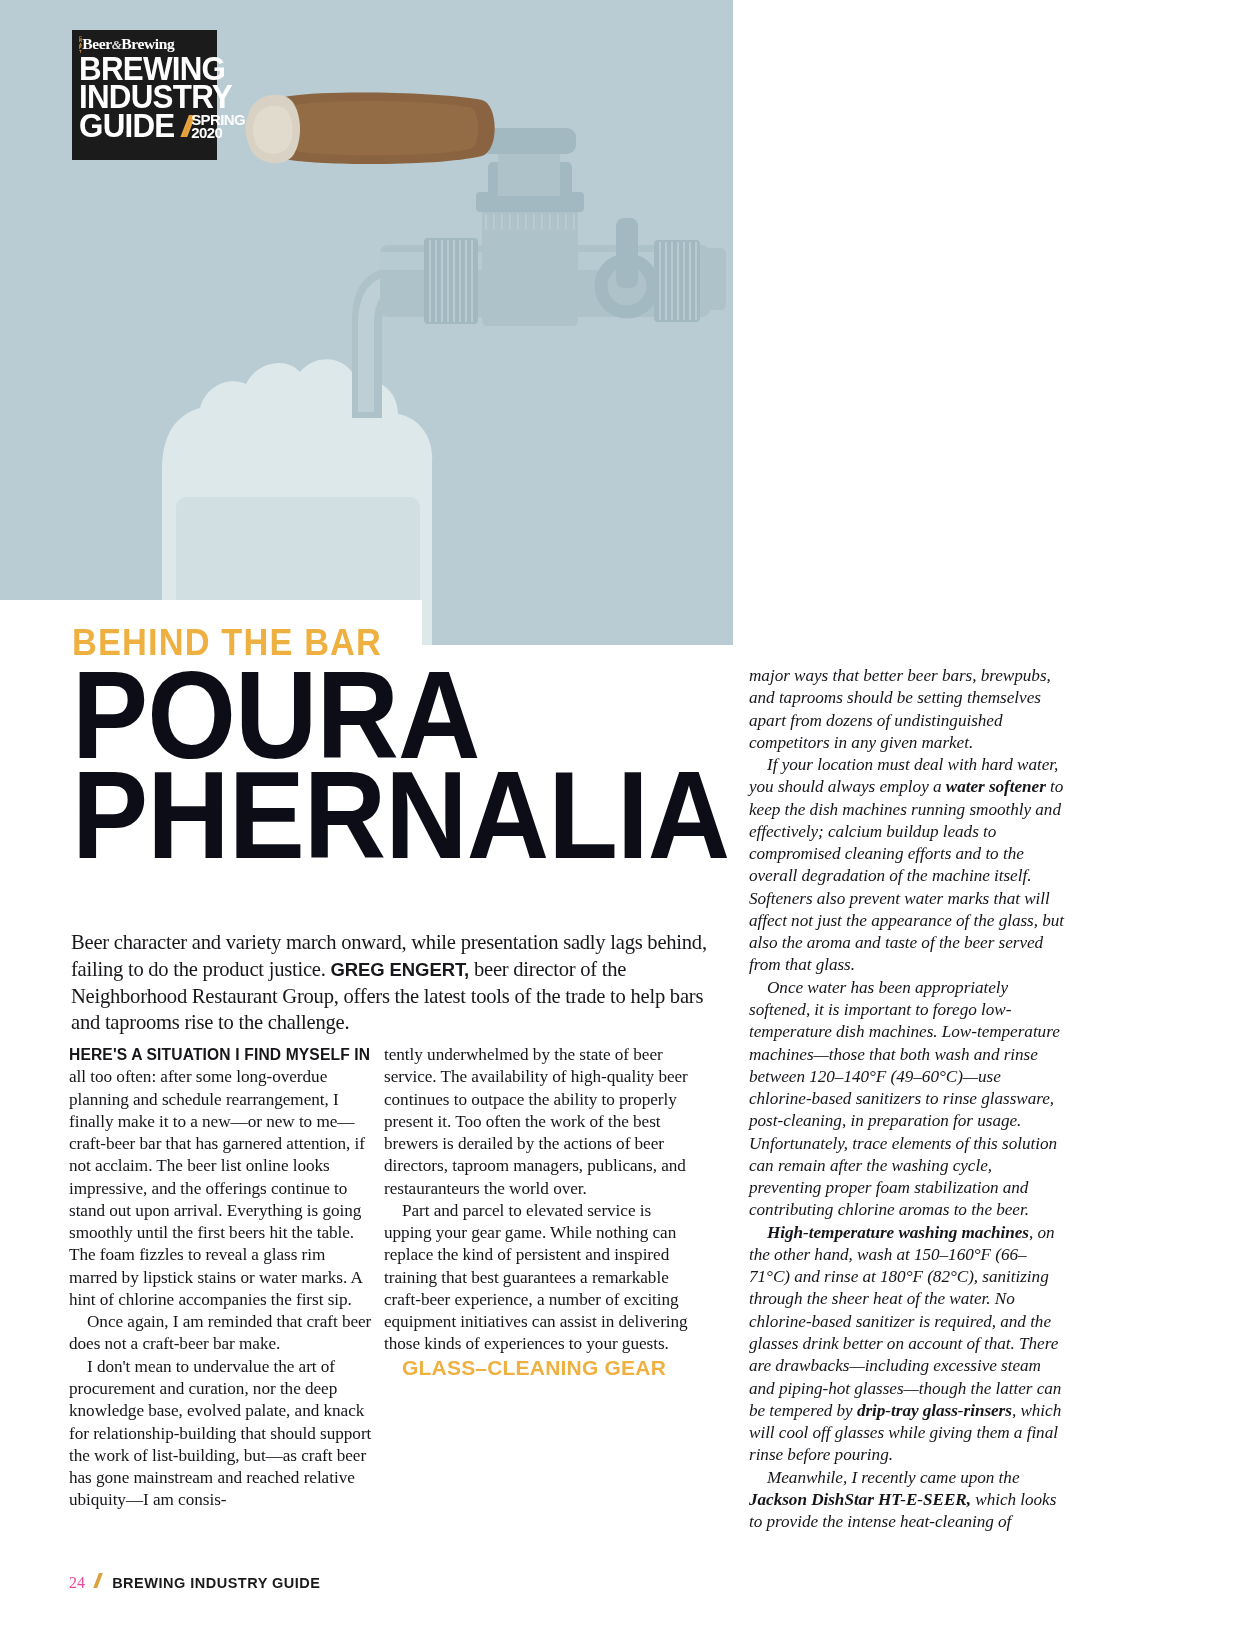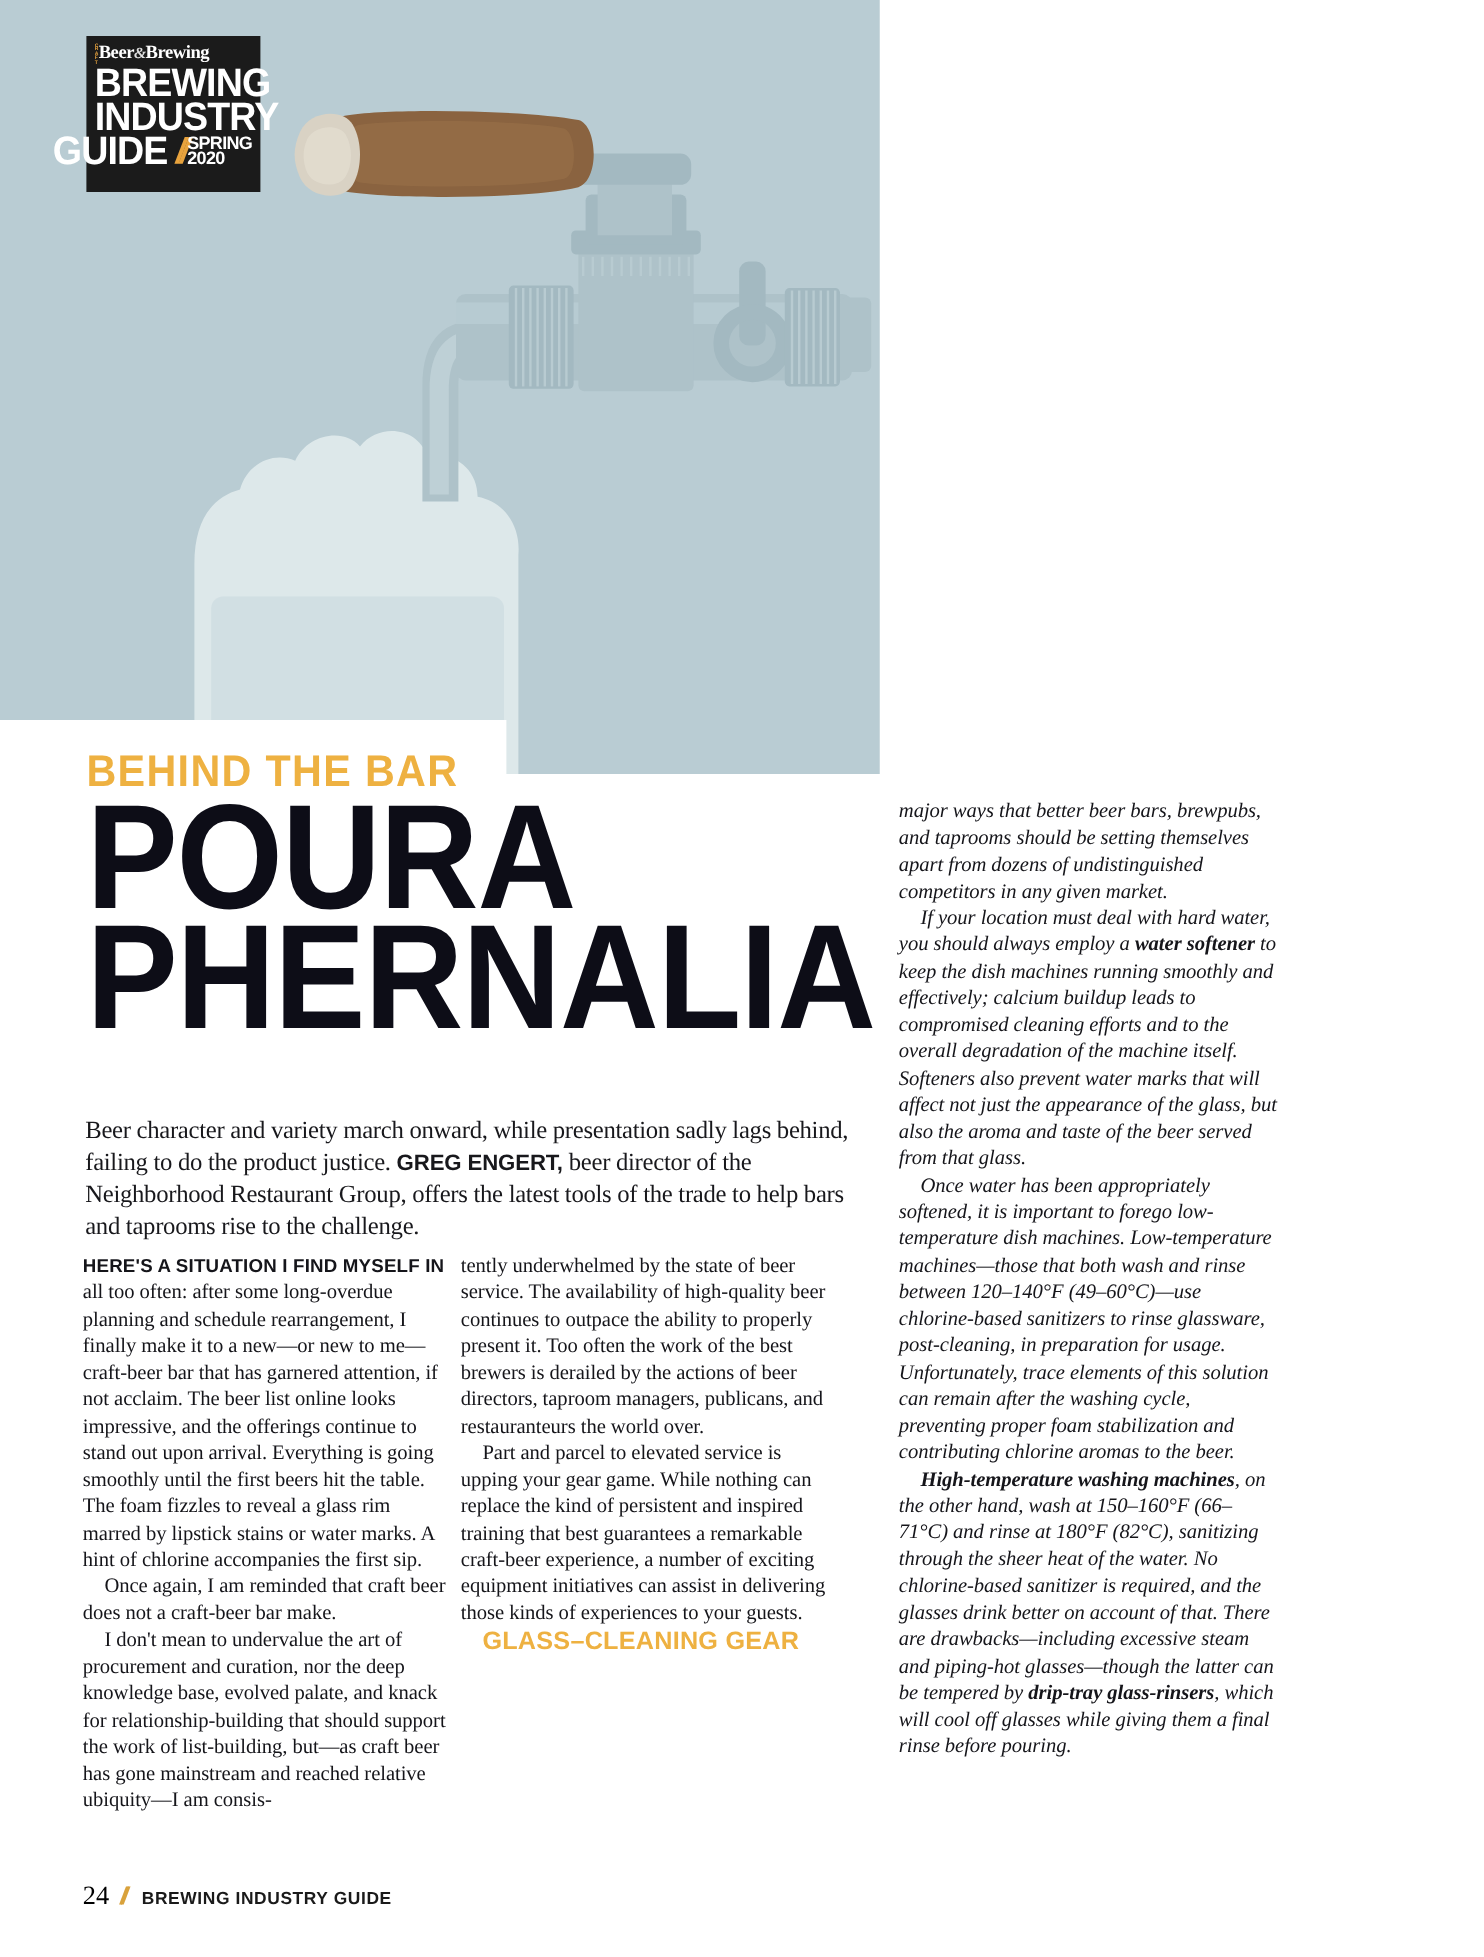--- a/index.html
+++ b/index.html
@@ -67,21 +67,21 @@
   .logo-beer .amp { color: #e0e0e0; font-style: italic; font-size: 13px; }
   .logo-lines {
     margin-top: 2px;
     font-family: "Liberation Sans Narrow","Liberation Sans", sans-serif;
     font-weight: bold;
     color: #ffffff;
     line-height: 0.86;
     letter-spacing: -0.8px;
   }
   .logo-l1, .logo-l2 { font-size: 33px; display: block; transform: scaleX(0.95); transform-origin: left; }
-  .logo-l3wrap { display: flex; align-items: flex-end; gap: 1px; justify-content: flex-end; }
+  .logo-l3wrap { display: flex; align-items: flex-end; gap: 1px; }
   .logo-l3 { font-size: 33px; transform: scaleX(0.95); transform-origin: left; }
   .logo-slash {
     color: #e8a33d;
     font-size: 30px;
     font-weight: bold;
     font-style: italic;
     letter-spacing: -5px;
     margin-left: 1px;
     margin-right: 2px;
   }
@@ -190,22 +190,22 @@
   
   .footer {
     position: absolute;
     left: 69px; bottom: 38px;
     display: flex;
     align-items: baseline;
     gap: 9px;
   }
   .folio {
     font-family: "Liberation Serif", serif;
-    font-size: 22px;
-    color: #000000;
+    font-size: 16px;
+    color: #ec4899;
   }
   .folio-slash {
     font-family: "Liberation Sans", sans-serif;
     font-weight: bold;
     font-style: italic;
     font-size: 20px;
     color: #d9a23c;
     letter-spacing: -4px;
   }
   .footer-title {
@@ -380,20 +380,21 @@
     <p class="first"><span>tently underwhelmed by the state of beer service. The availability of high-quality beer continues to outpace the ability to properly present it. Too often the work of the best brewers is derailed by the actions of beer directors, taproom managers, publicans, and restauranteurs the world over.</span></p>
     <p><span>Part and parcel to elevated service is upping your gear game. While nothing can replace the kind of persistent and inspired training that best guarantees a remarkable craft-beer experience, a number of exciting equipment initiatives can assist in delivering those kinds of experiences to your guests.</span></p>
     <p class="subhead">GLASS–CLEANING GEAR</p>
   </div>
 
   <div class="col col-3">
     <p class="first"><span>major ways that better beer bars, brewpubs, and taprooms should be setting themselves apart from dozens of undistinguished competitors in any given market.</span></p>
     <p><span>If your location must deal with hard water, you should always employ a </span><b>water softener</b><span> to keep the dish machines running smoothly and effectively; calcium buildup leads to compromised cleaning efforts and to the overall degradation of the machine itself. Softeners also prevent water marks that will affect not just the appearance of the glass, but also the aroma and taste of the beer served from that glass.</span></p>
     <p><span>Once water has been appropriately softened, it is important to forego low-temperature dish machines. Low-temperature machines—those that both wash and rinse between 120–140°F (49–60°C)—use chlorine-based sanitizers to rinse glassware, post-cleaning, in preparation for usage. Unfortunately, trace elements of this solution can remain after the washing cycle, preventing proper foam stabilization and contributing chlorine aromas to the beer.</span></p>
     <p><b>High-temperature washing machines</b><span>, on the other hand, wash at 150–160°F (66–71°C) and rinse at 180°F (82°C), sanitizing through the sheer heat of the water. No chlorine-based sanitizer is required, and the glasses drink better on account of that. There are drawbacks—including excessive steam and piping-hot glasses—though the latter can be tempered by </span><b>drip-tray glass-rinsers</b><span>, which will cool off glasses while giving them a final rinse before pouring.</span></p>
+    <p><span>Meanwhile, I recently came upon the </span><b>Jackson DishStar HT-E-SEER,</b><span> which looks to provide the intense heat-cleaning of</span></p>
   </div>
 
   <div class="footer">
     <span class="folio">24</span>
     <span class="folio-slash">//</span>
     <span class="footer-title">BREWING INDUSTRY GUIDE</span>
   </div>
 
 </div>
 

